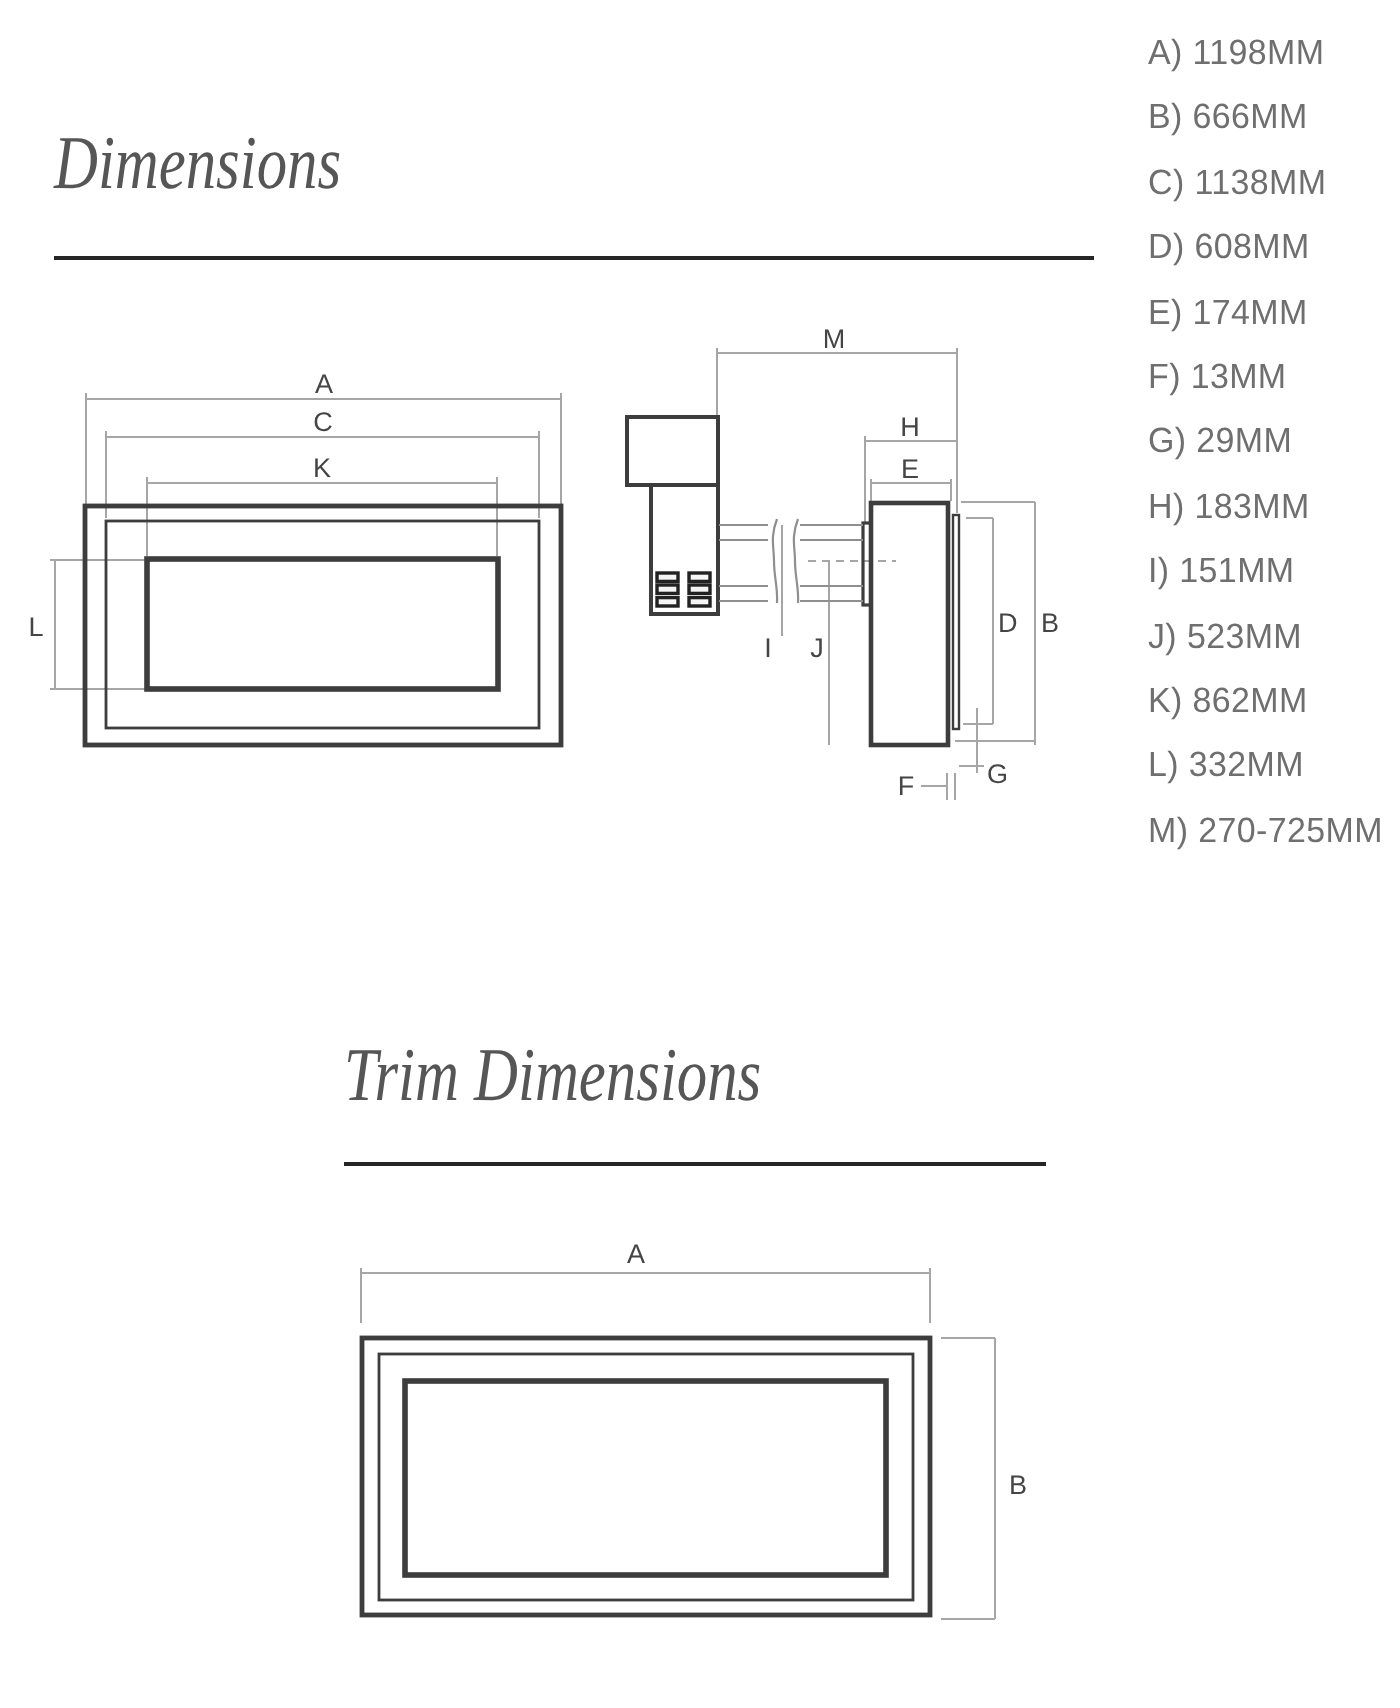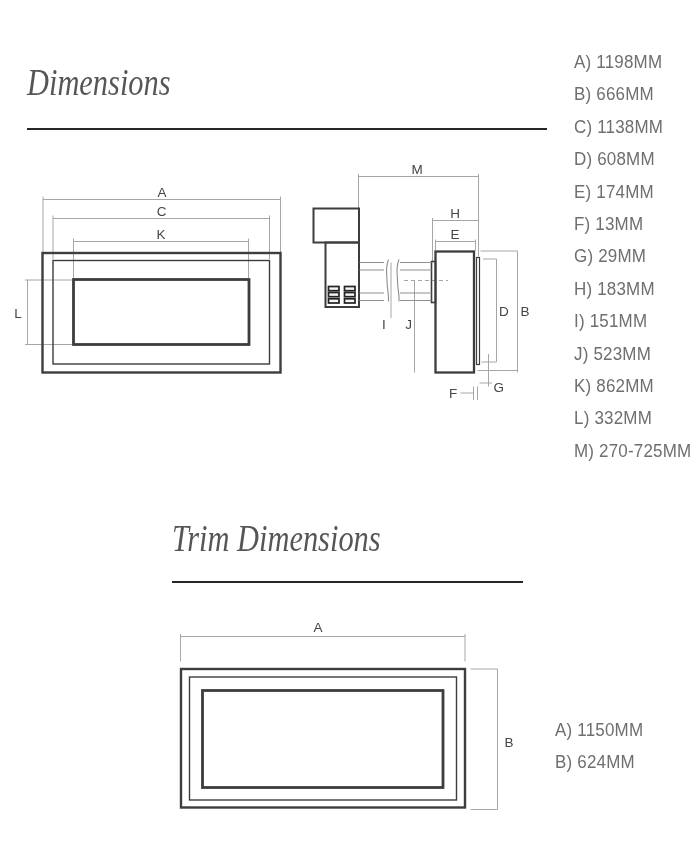--- a/index.html
+++ b/index.html
@@ -6,21 +6,21 @@
   .page{position:relative;width:700px;height:854px;background:#ffffff;overflow:hidden;
         font-family:"Liberation Sans",sans-serif;}
   .title{position:absolute;font-family:"Liberation Serif",serif;font-style:italic;
          font-size:38px;line-height:38px;color:#565656;white-space:nowrap;
          transform:scaleX(0.8);transform-origin:0 0;}
   #title-dim{left:27px;top:63px;}
   #title-trim{left:172px;top:519px;}
   .divider{position:absolute;background:#262626;height:2px;}
   #divider-dim{left:27px;top:128px;width:520px;}
   #divider-trim{left:172px;top:581px;width:351px;}
-  .dim-list{position:absolute;color:#6f6f6f;font-size:17.5px;letter-spacing:0.2px;margin-top:36px;}
+  .dim-list{position:absolute;color:#6f6f6f;font-size:17.5px;letter-spacing:0.2px;}
   #list-main{left:574px;top:10px;}
   #list-main .item{height:32.4px;line-height:32.4px;white-space:nowrap;
                    transform:scaleX(0.97);transform-origin:0 50%;}
   #list-trim{left:555px;top:679px;}
   #list-trim .item{height:31.7px;line-height:31.7px;white-space:nowrap;
                    transform:scaleX(0.97);transform-origin:0 50%;}
   svg.drawing{position:absolute;left:0;top:0;}
   svg.drawing text{font-family:"Liberation Sans",sans-serif;font-size:13.5px;fill:#454545;
                    text-anchor:middle;}
   svg.drawing text.ts{text-anchor:start;}
@@ -45,24 +45,20 @@
     <div class="item">I) 151MM</div>
     <div class="item">J) 523MM</div>
     <div class="item">K) 862MM</div>
     <div class="item">L) 332MM</div>
     <div class="item">M) 270-725MM</div>
   </div>
 
   <div class="title" id="title-trim">Trim Dimensions</div>
   <div class="divider" id="divider-trim"></div>
 
-  <div class="dim-list" id="list-trim">
-    <div class="item">A) 1150MM</div>
-    <div class="item">B) 624MM</div>
-  </div>
 
   <svg class="drawing" width="700" height="854" viewBox="0 0 700 854">
 
     <g>
       <g stroke="#a6a6a6" stroke-width="1" fill="none">
         <path d="M43 199.5 H280.5 M43 196.5 V252 M280.5 196.5 V252"></path>
         <path d="M53 218.5 H269.5 M53 215.5 V259 M269.5 215.5 V259"></path>
         <path d="M73.5 241.5 H248.5 M73.5 238.5 V278 M248.5 238.5 V278"></path>
         <path d="M27.5 280 V344.5 M25 280 H72.5 M25 344.5 H72.5"></path>
       </g>

